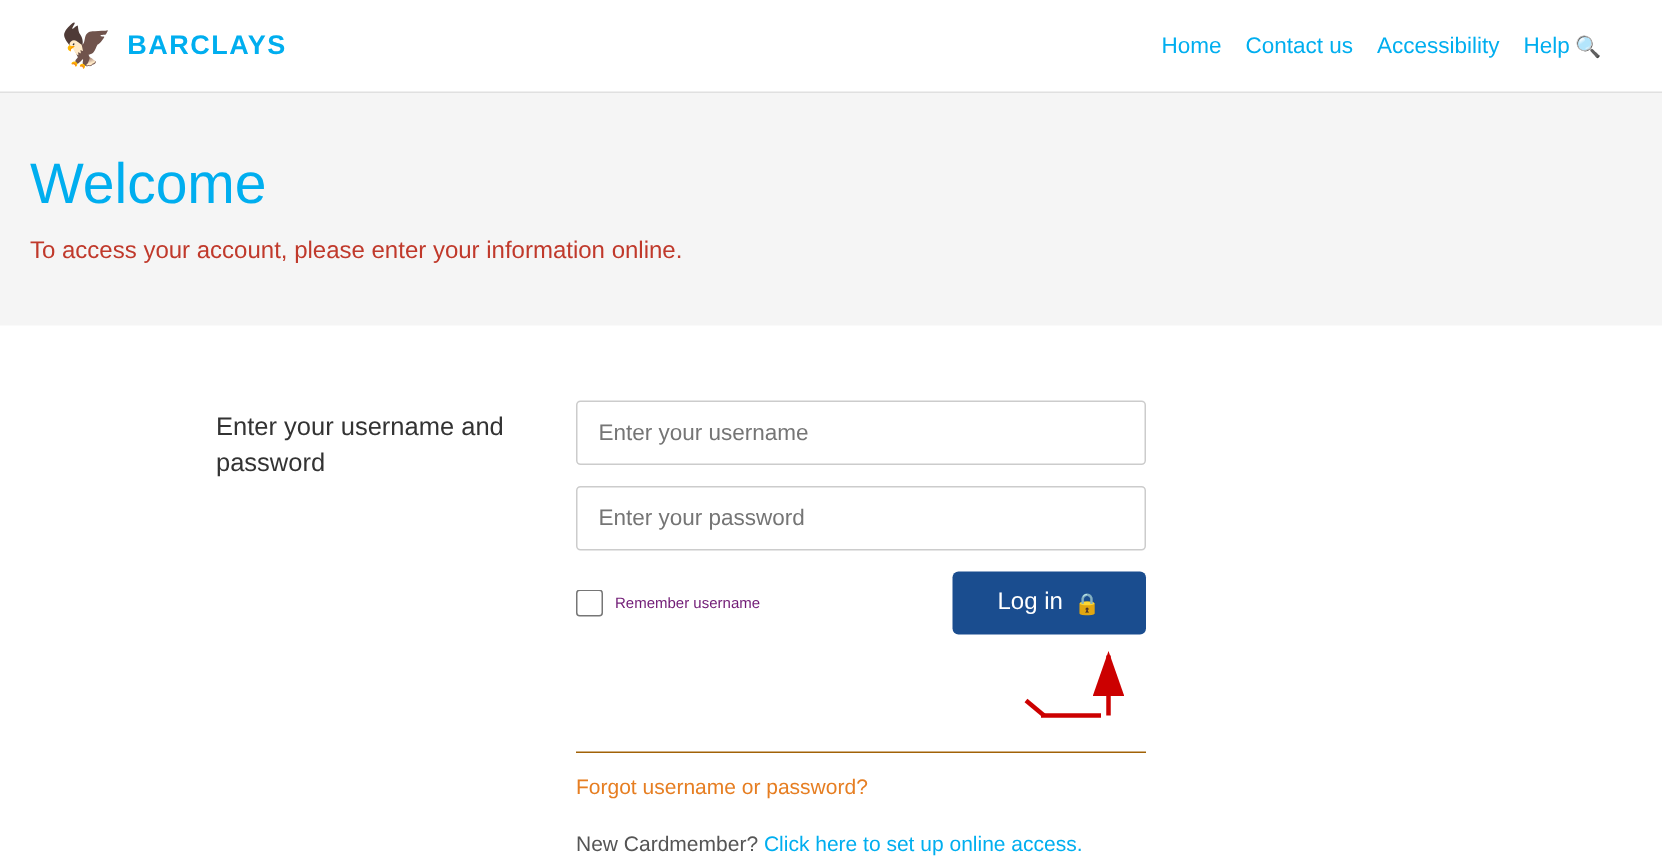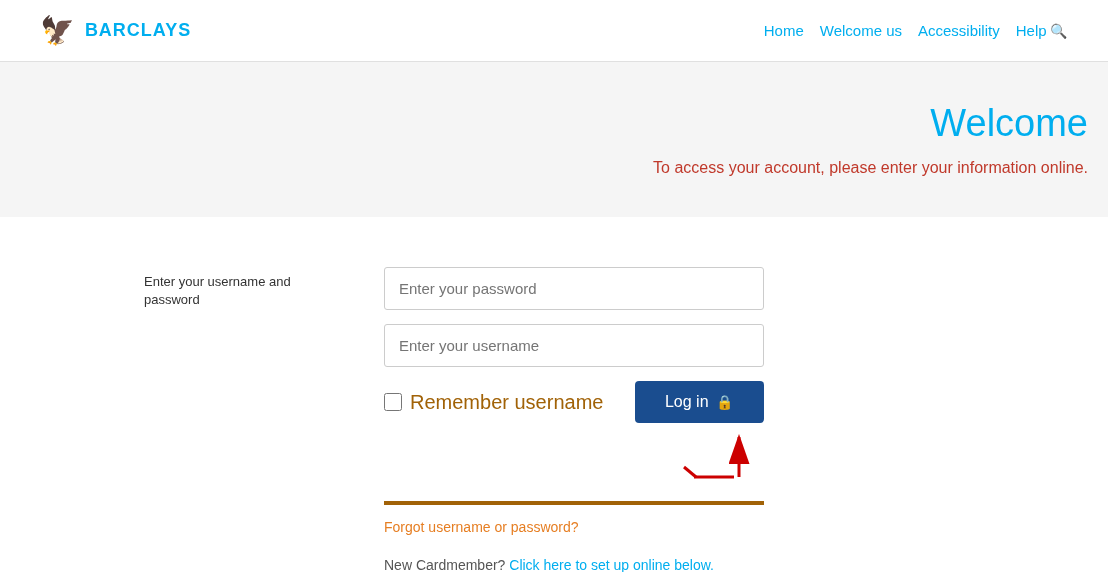--- a/index.html
+++ b/index.html
@@ -49,21 +49,21 @@
       cursor: pointer;
     }
     .search-icon {
       font-size: 14px;
       color: #00aeef;
     }
 
     
     .hero {
       background: #f5f5f5;
-      text-align: right;
+      text-align: left;
       padding: 40px 20px;
     }
     .hero-title {
       font-size: 38px;
       color: #00aeef;
       font-weight: normal;
       margin-bottom: 14px;
     }
     .hero-subtitle {
       font-size: 16px;
@@ -74,21 +74,21 @@
     .main-content {
       display: flex;
       padding: 50px 40px;
       max-width: 900px;
       margin: 0 auto;
       gap: 40px;
       align-items: flex-start;
     }
 
     .form-label {
-      font-size: 13px;
+      font-size: 17px;
       color: #333;
       font-weight: normal;
       min-width: 200px;
       padding-top: 6px;
       line-height: 1.4;
     }
 
     .form-area {
       display: flex;
       flex-direction: column;
@@ -122,22 +122,22 @@
 
     .remember-checkbox {
       width: 18px;
       height: 18px;
       border: 1px solid #aaa;
       cursor: pointer;
       accent-color: #00aeef;
     }
 
     .remember-label {
-      font-size: 20px;
-      color: #a16207;
+      font-size: 10px;
+      color: #701a75;
     }
 
     .login-btn {
       background: #1a4d8f;
       color: #fff;
       border: none;
       padding: 12px 30px;
       font-size: 16px;
       border-radius: 4px;
       cursor: pointer;
@@ -161,21 +161,21 @@
       position: absolute;
       right: 10px;
       top: 0;
     }
 
     .forgot-link {
       color: #e67e22;
       font-size: 14px;
       text-decoration: none;
       cursor: pointer;
-      border-top: 4px solid #a16207;
+      border-top: 1px solid #a16207;
       padding-top: 14px;
       display: block;
     }
 
     .new-member-text {
       font-size: 14px;
       color: #555;
       padding-top: 8px;
     }
     .new-member-link {
@@ -192,40 +192,40 @@
 </head>
 <body>
 
 <header class="header">
   <div class="logo-area">
     <span class="logo-icon">🦅</span>
     <span class="logo-text">BARCLAYS</span>
   </div>
   <nav class="nav-links">
     <a class="nav-link">Home</a>
-    <a class="nav-link">Welcome us</a>
+    <a class="nav-link">Contact us</a>
     <a class="nav-link">Accessibility</a>
     <div class="help-area">
       <span>Help</span>
       <span class="search-icon">🔍</span>
     </div>
   </nav>
 </header>
 
 <section class="hero">
   <h1 class="hero-title">Welcome</h1>
   <p class="hero-subtitle">To access your account, please enter your information online.</p>
 </section>
 
 <div class="main-content">
   <div class="form-label">Enter your username and<br>password</div>
 
   <div class="form-area">
+    <input type="text" class="form-input" placeholder="Enter your username" style="">
     <input type="password" class="form-input" placeholder="Enter your password" style="">
-    <input type="text" class="form-input" placeholder="Enter your username" style="">
 
     <div class="remember-login-row">
       <div class="remember-area">
         <input type="checkbox" class="remember-checkbox" style="">
         <label class="remember-label">Remember username</label>
       </div>
       <button class="login-btn">
         <span>Log in</span>
         <span class="lock-icon">🔒</span>
       </button>
@@ -242,16 +242,16 @@
         <line x1="20" y1="50" x2="60" y2="50" stroke="#cc0000" stroke-width="3"></line>
 
         <line x1="10" y1="40" x2="22" y2="50" stroke="#cc0000" stroke-width="3"></line>
       </svg>
     </div>
 
     <a class="forgot-link">Forgot username or password?</a>
 
     <p class="new-member-text">
       <span>New Cardmember?</span>
-      <a class="new-member-link">Click here to set up online below.</a>
+      <a class="new-member-link">Click here to set up online access.</a>
     </p>
   </div>
 </div>
 
 </body></html>

